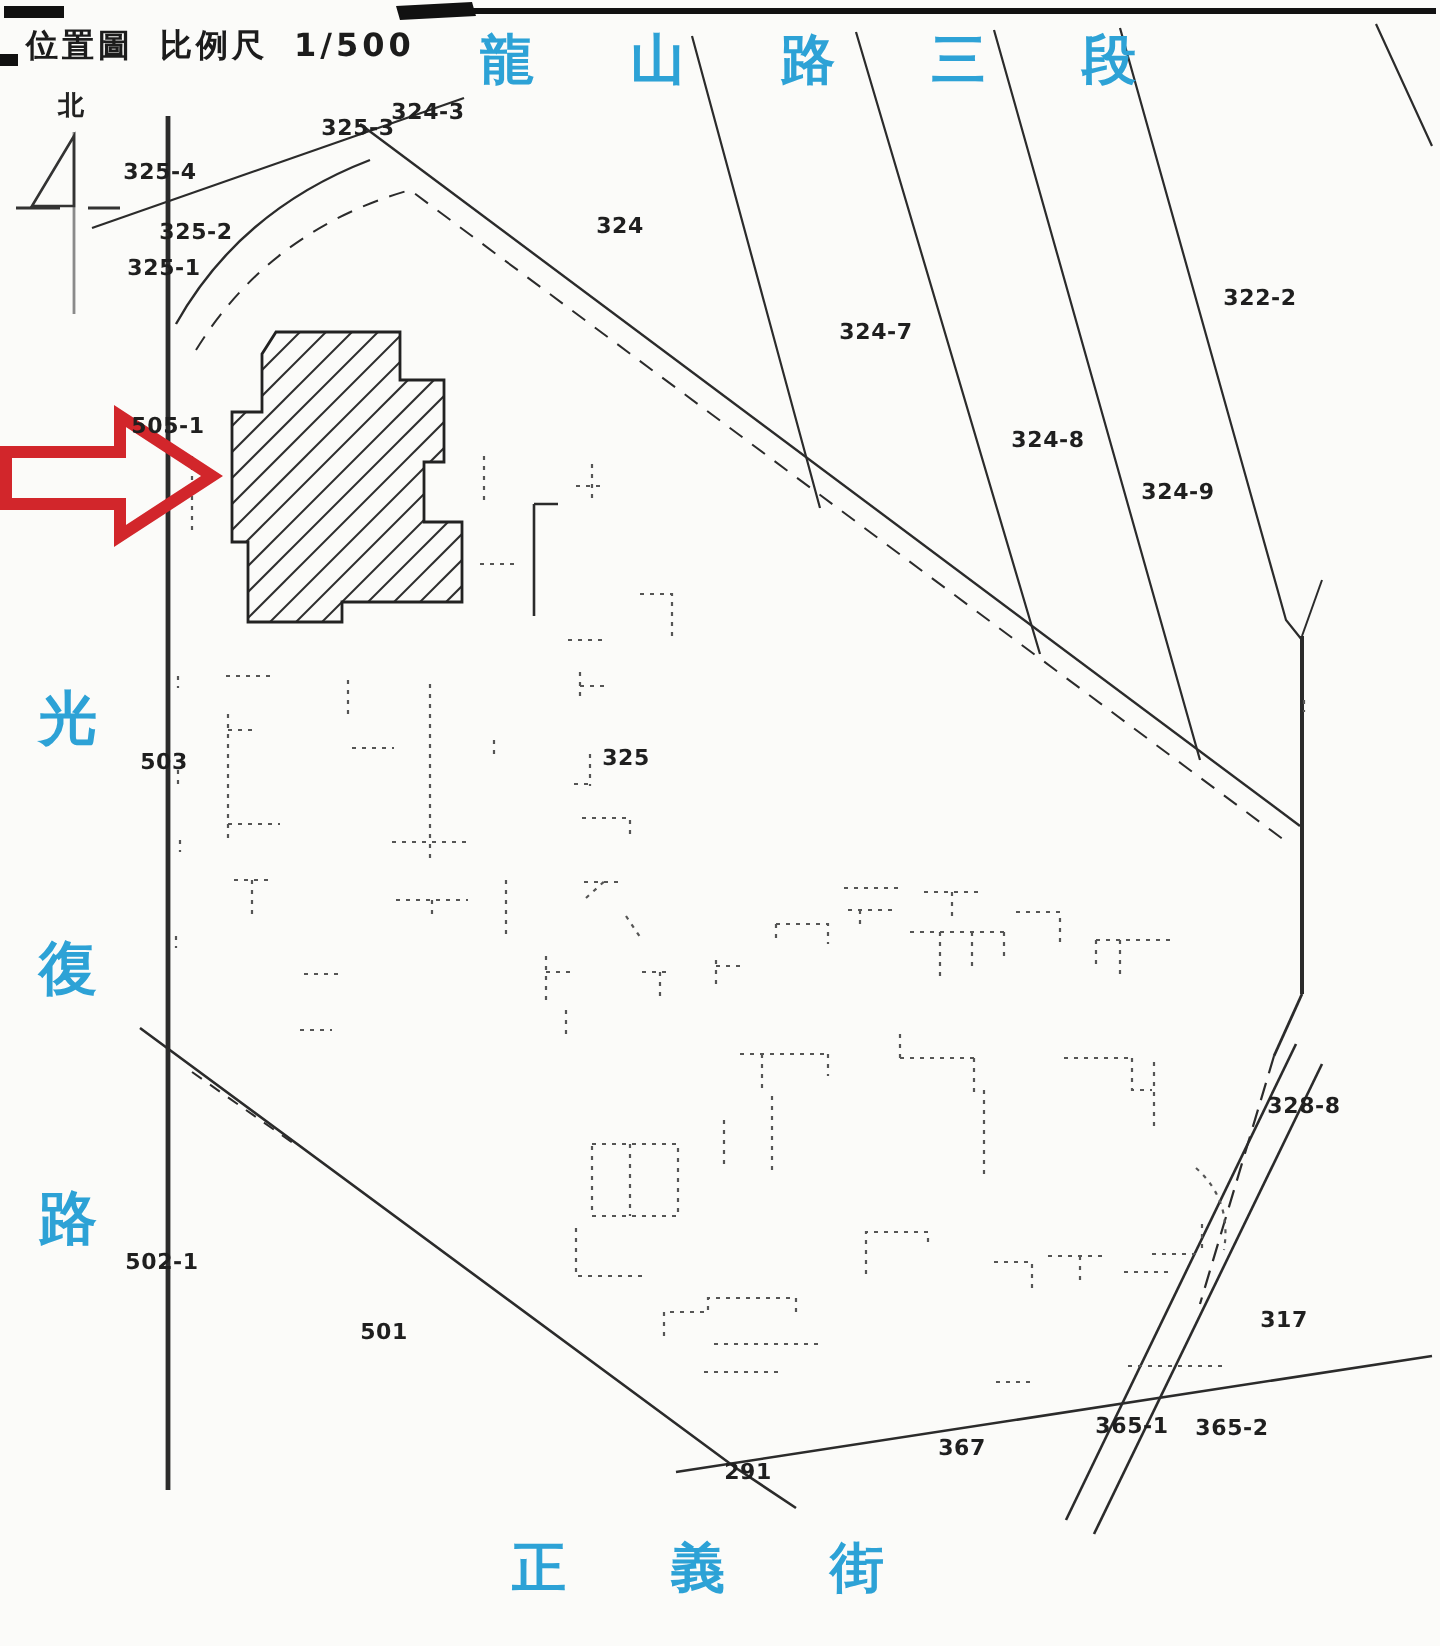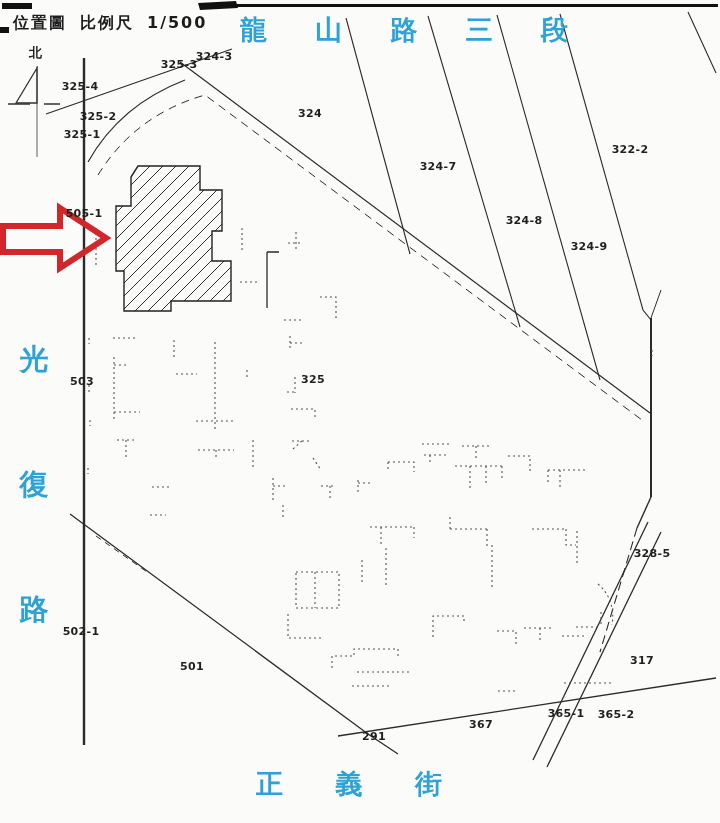--- a/index.html
+++ b/index.html
@@ -156,21 +156,21 @@
       <span class="plabel" style="left: 84px; top: 213px;">505-1</span>
       <span class="plabel" style="left: 82px; top: 333px; margin-top: 48px;">503</span>
       <span class="plabel" style="left: 81px; top: 631px;">502-1</span>
       <span class="plabel" style="left: 192px; top: 666px;">501</span>
       <span class="plabel" style="left: 310px; top: 113px;">324</span>
       <span class="plabel" style="left: 438px; top: 166px;">324-7</span>
       <span class="plabel" style="left: 524px; top: 220px;">324-8</span>
       <span class="plabel" style="left: 589px; top: 211px; margin-top: 35px;">324-9</span>
       <span class="plabel" style="left: 630px; top: 149px;">322-2</span>
       <span class="plabel" style="left: 313px; top: 379px;">325</span>
-      <span class="plabel" style="left: 652px; top: 553px;">328-5</span>
+      <span class="plabel" style="left: 652px; top: 553px;">328-8</span>
       <span class="plabel" style="left: 642px; top: 644px; margin-top: 16px;">317</span>
       <span class="plabel" style="left: 481px; top: 724px;">367</span>
       <span class="plabel" style="left: 374px; top: 736px;">291</span>
       <span class="plabel" style="left: 566px; top: 713px;">365-1</span>
       <span class="plabel" style="left: 616px; top: 714px;">365-2</span>
     </div>
 
 </div>
 
 </body></html>

